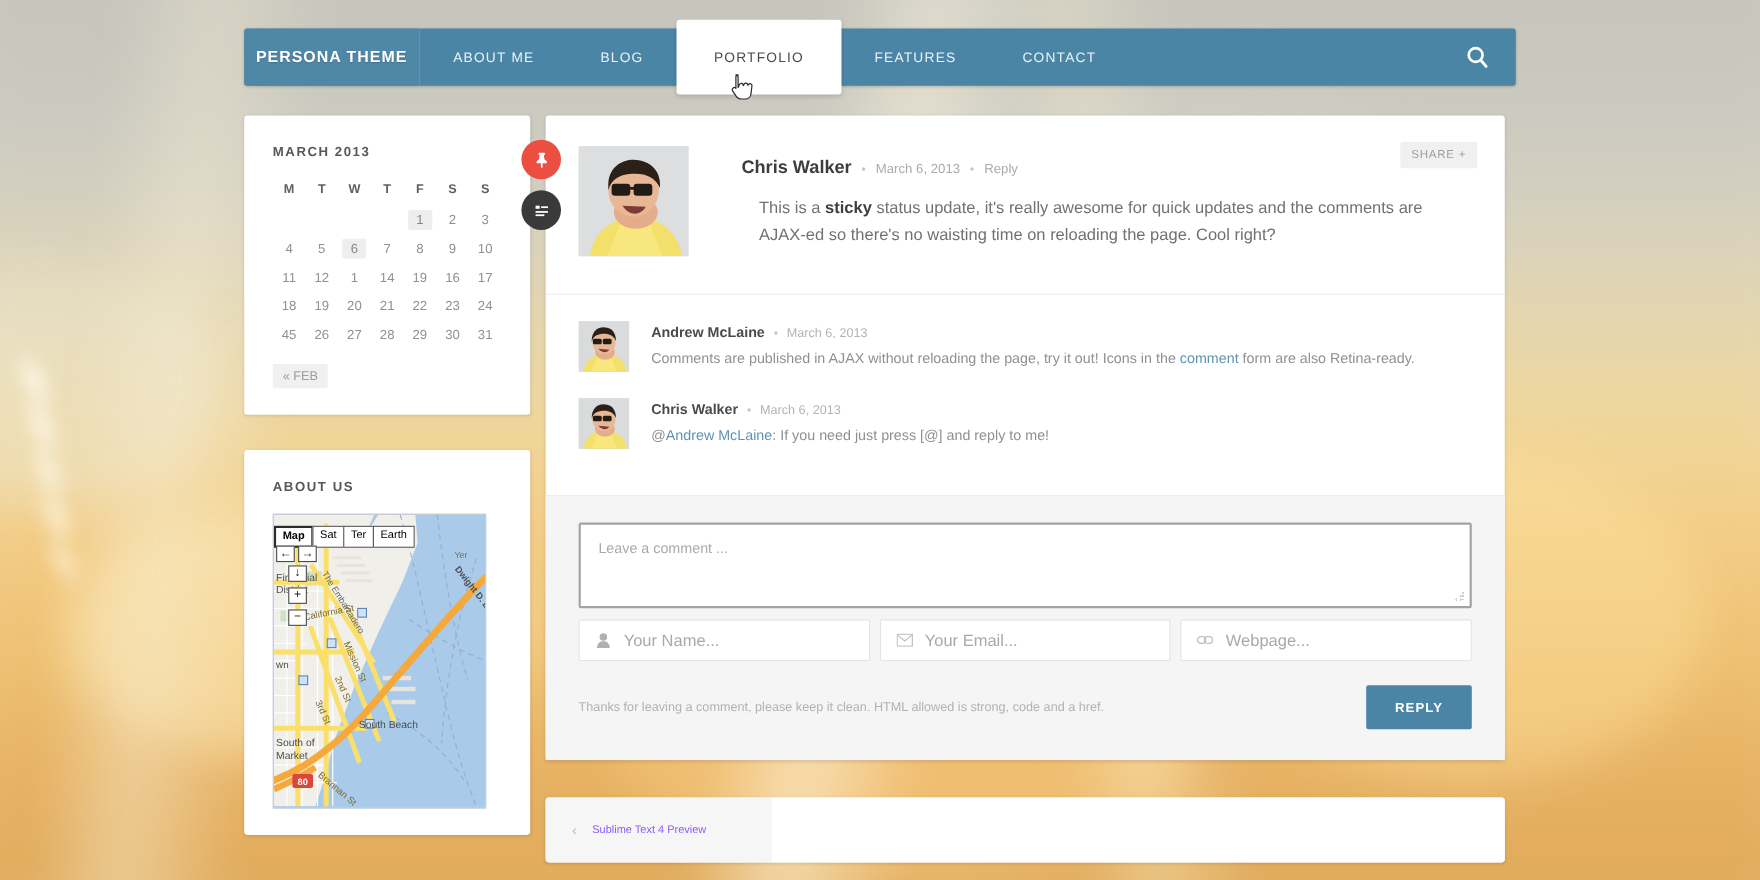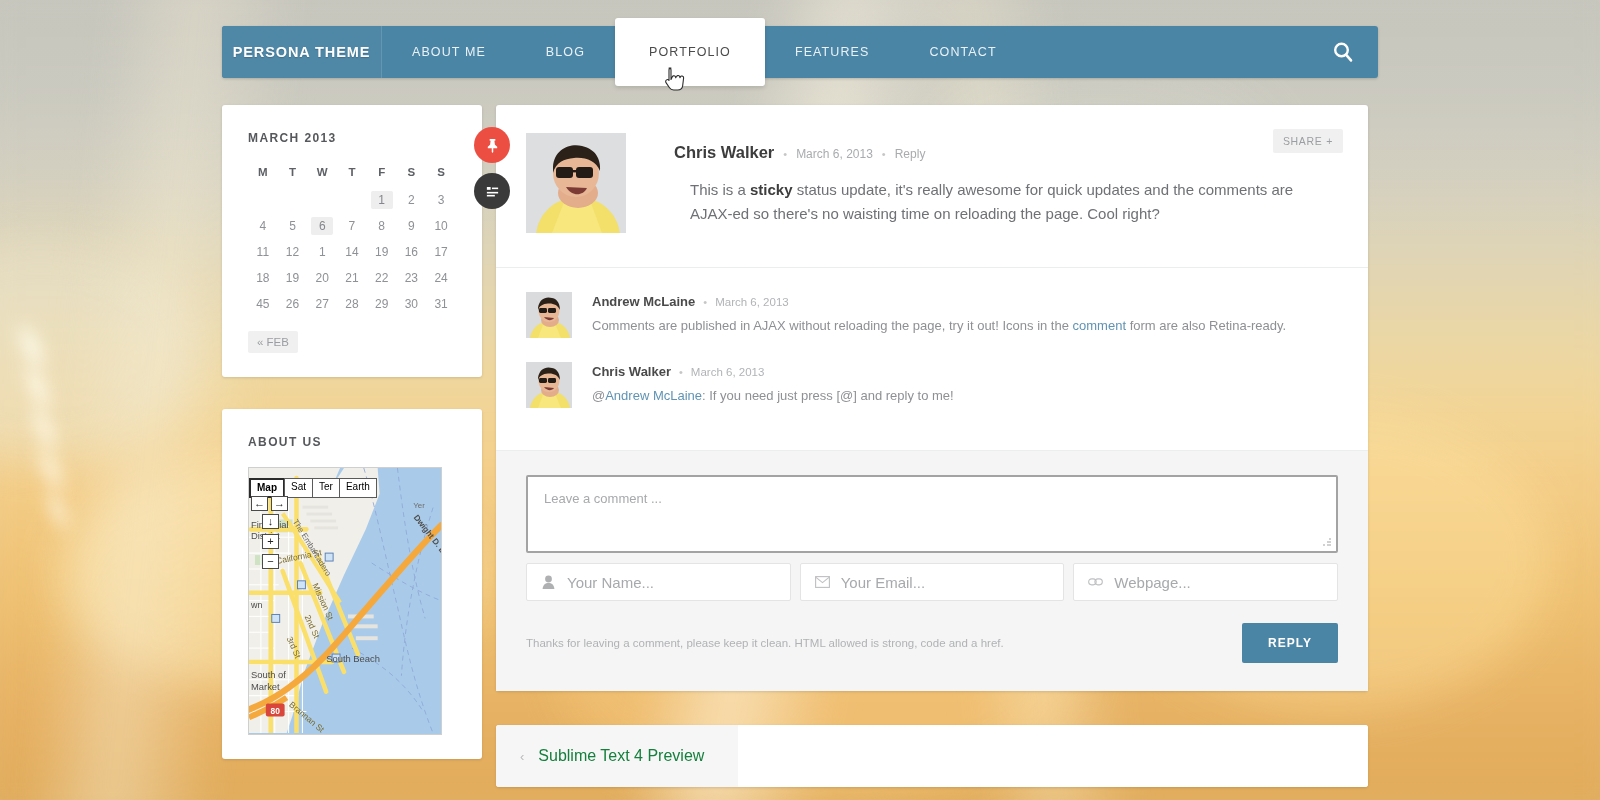--- a/index.html
+++ b/index.html
@@ -210,21 +210,21 @@
     background:#4b85a5; color:#fff; font-size:12px; letter-spacing:1px; font-weight:bold;
     padding:13px 26px; border-radius:2px; border:0; cursor:pointer;
   }
 
   .pager { margin-top:34px; display:flex; }
   .pager .prev {
     background:#f6f6f6; padding:22px 34px 22px 24px; display:flex; align-items:center; gap:14px;
     cursor:pointer; border-radius:3px 0 0 3px; min-width:206px;
   }
   .pager .prev .chev { color:#b9bbbe; font-size:13px; }
-  .pager .prev .txt { font-size:16px; color:#15803d; white-space:nowrap; }
+  .pager .prev .txt { font-size:10px; color:#8b5cf6; white-space:nowrap; }
   .pager .rest { flex:1; background:#fff; border-radius:0 3px 3px 0; }
 </style>
 </head>
 <body>
 
 <div id="bg">
   <div class="base2"></div>
   <div class="blobs">
     <i style="left:120px;top:520px;width:420px;height:230px;"></i>
     <i style="left:620px;top:600px;width:520px;height:260px;background:rgba(250,206,130,.5);"></i>

